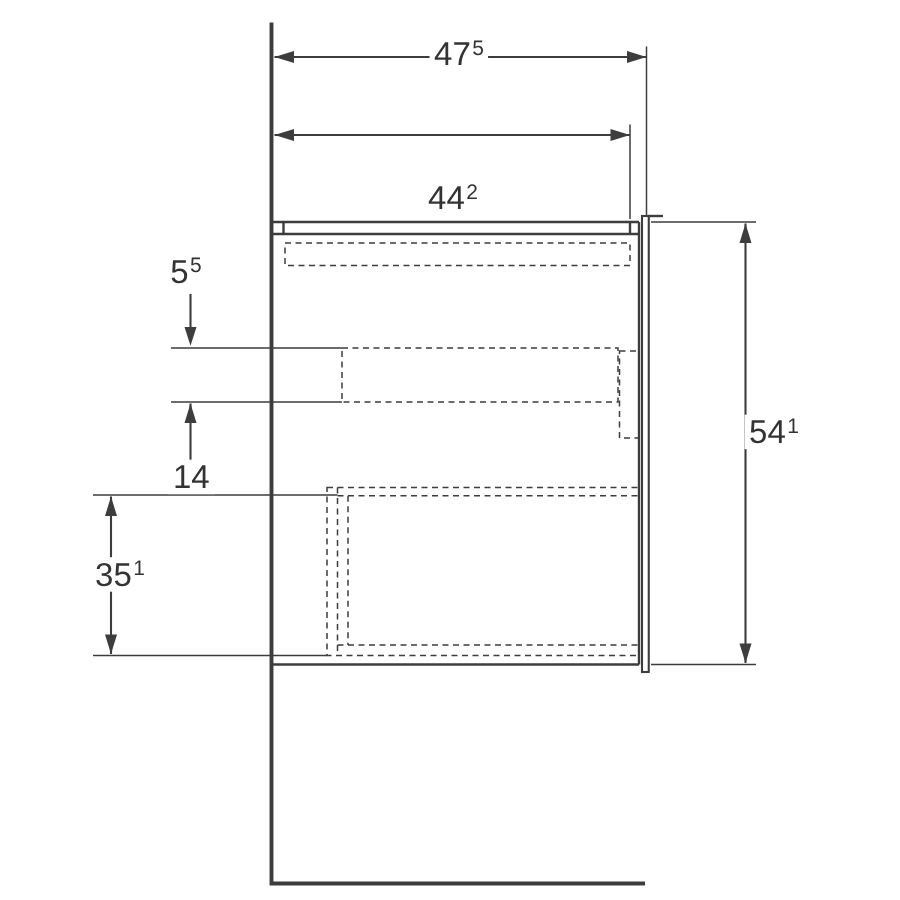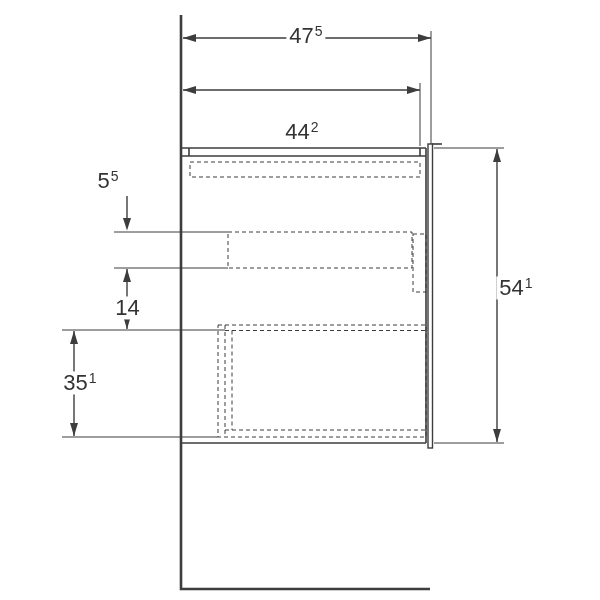--- a/index.html
+++ b/index.html
@@ -108,25 +108,25 @@
   </svg>
 
   <div class="dim-label" style="left:306px;top:36px;">
     <span>47</span><span class="sup">5</span>
   </div>
 
   <div class="dim-label" style="left:302px;top:89px;margin-top:43px;">
     <span>44</span><span class="sup">2</span>
   </div>
 
-  <div class="dim-label" style="left:108px;top:181px;">
+  <div class="dim-label" style="left:124px;top:181px;">
     <span>5</span><span class="sup">5</span>
   </div>
 
-  <div class="dim-label" style="left:128px;top:308px;">
+  <div class="dim-label" style="left:128px;top:318px;">
     <span>14</span><span class="sup"></span>
   </div>
 
   <div class="dim-label" style="left:80px;top:383px;">
     <span>35</span><span class="sup">1</span>
   </div>
 
   <div class="dim-label" style="left:516px;top:288px;">
     <span>54</span><span class="sup">1</span>
   </div>

